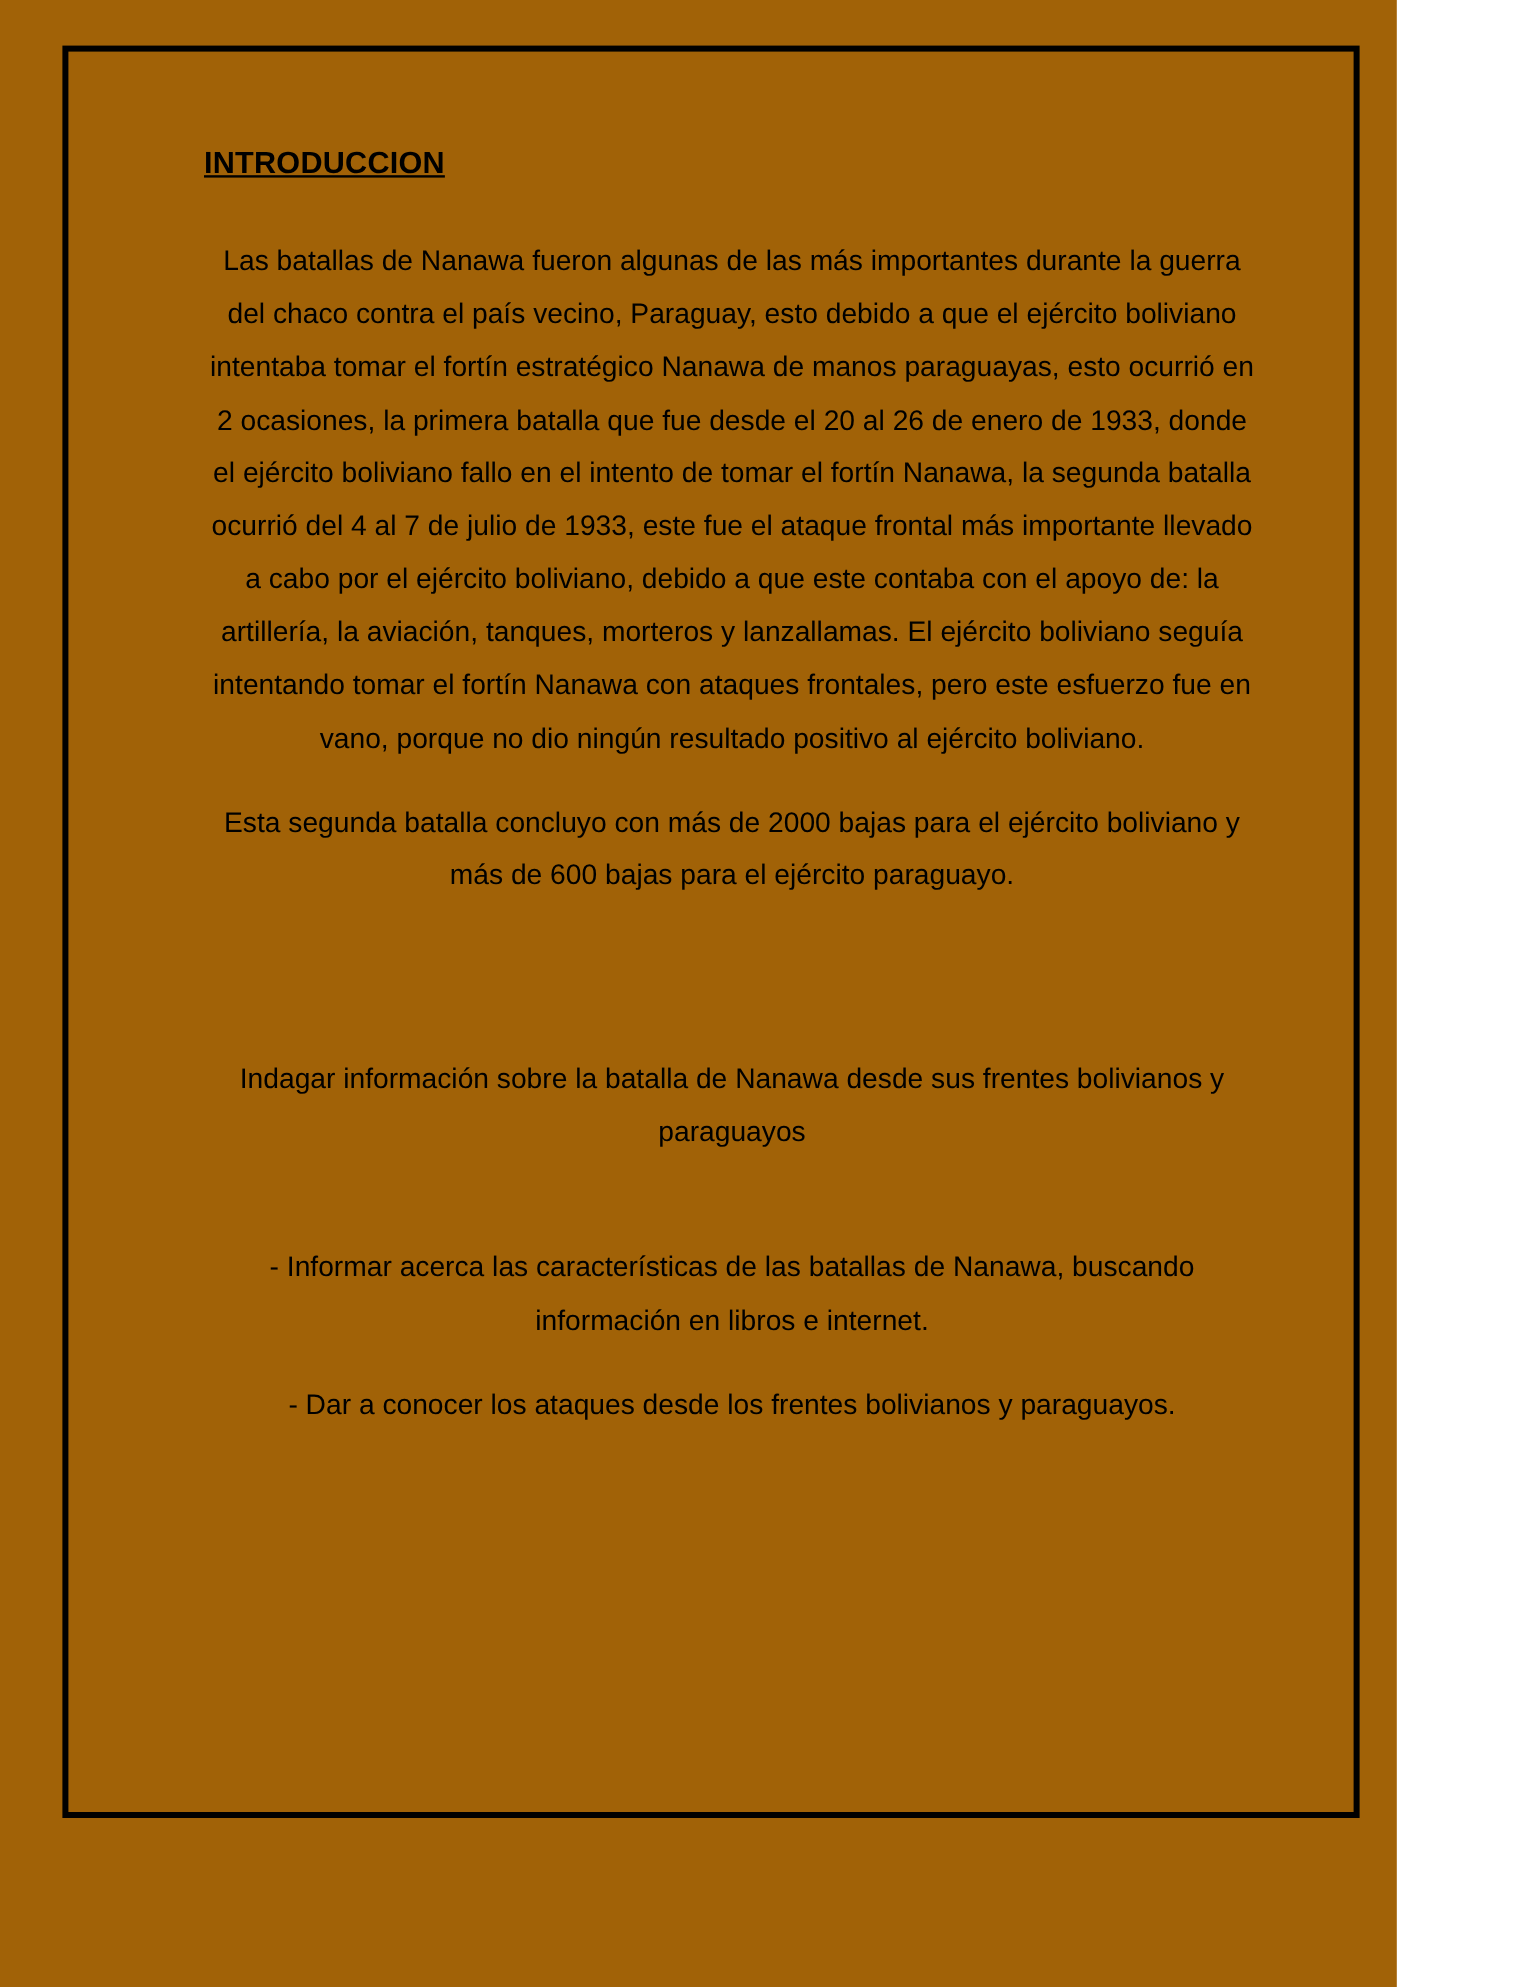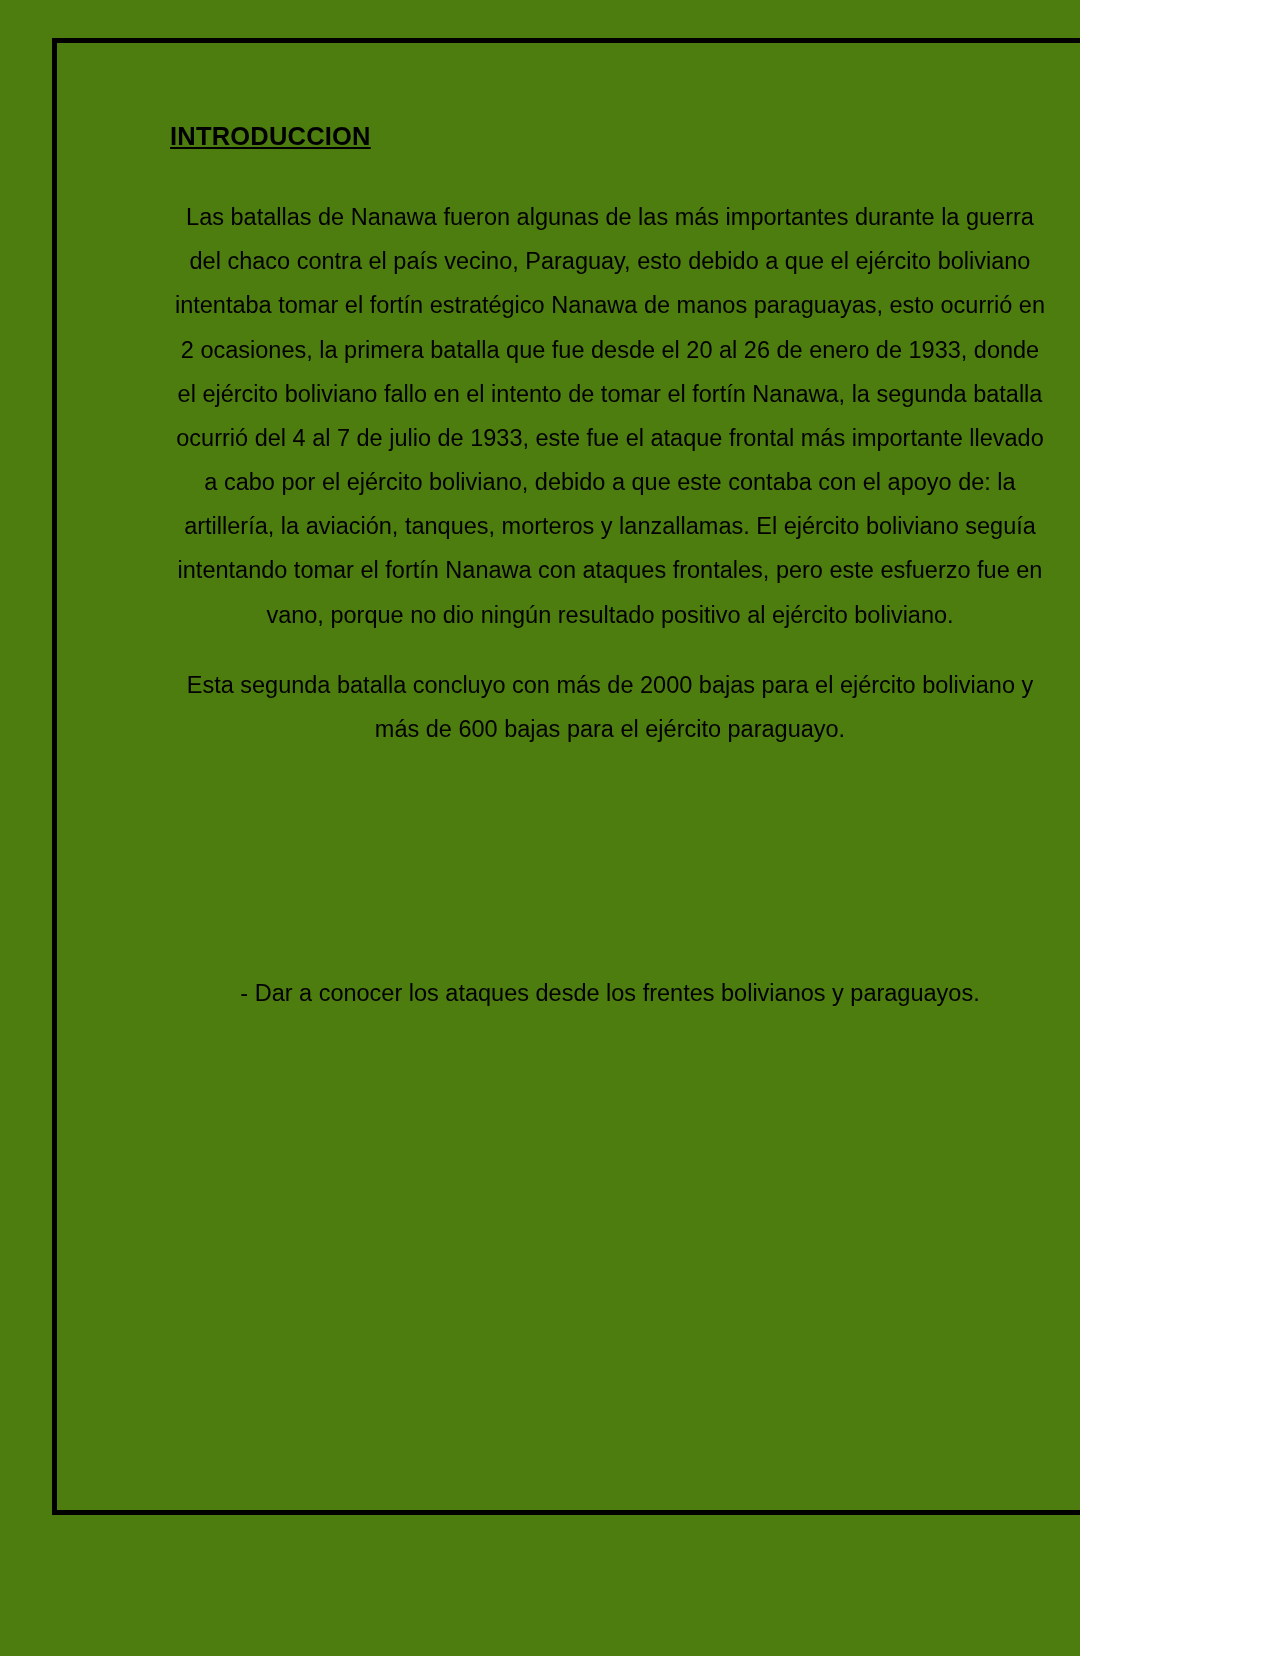--- a/index.html
+++ b/index.html
@@ -1,25 +1,25 @@
 <!DOCTYPE html>
 <html><head>
 <meta charset="utf-8">
 <style>
   html, body {
     margin: 0;
     padding: 0;
     background: #ffffff;
   }
   .page {
-    width: 1080px;
+    width: 1164px;
     height: 1656px;
     position: relative;
     box-sizing: border-box;
-    background: #4d7c0f;
+    background: #a16207;
     font-family: "Liberation Sans", sans-serif;
     overflow: hidden;
   }
   .page-border {
     position: absolute;
     left: 52px;
     top: 38px;
     width: 1081px;
     height: 1477px;
     border: 5px solid #000000;
@@ -69,25 +69,27 @@
 
     <div class="gap-para"></div>
 
     <p class="body-text">Esta segunda batalla concluyo con más de 2000 bajas para el ejército boliviano y más de 600 bajas para el ejército paraguayo.</p>
 
     <div class="gap-section-big"></div>
 
 
     <div class="gap-heading-body"></div>
 
+    <p class="body-text tight-line">Indagar información sobre la batalla de Nanawa desde sus frentes bolivianos y paraguayos</p>
 
     <div class="gap-body-heading"></div>
 
 
     <div class="gap-heading-body"></div>
 
+    <p class="body-text tight-line">- Informar acerca las características de las batallas de Nanawa, buscando información en libros e internet.</p>
 
     <div class="gap-para"></div>
 
     <p class="body-text tight-line">- Dar a conocer los ataques desde los frentes bolivianos y paraguayos.</p>
 
   </div>
 </div>
 
 </body></html>

